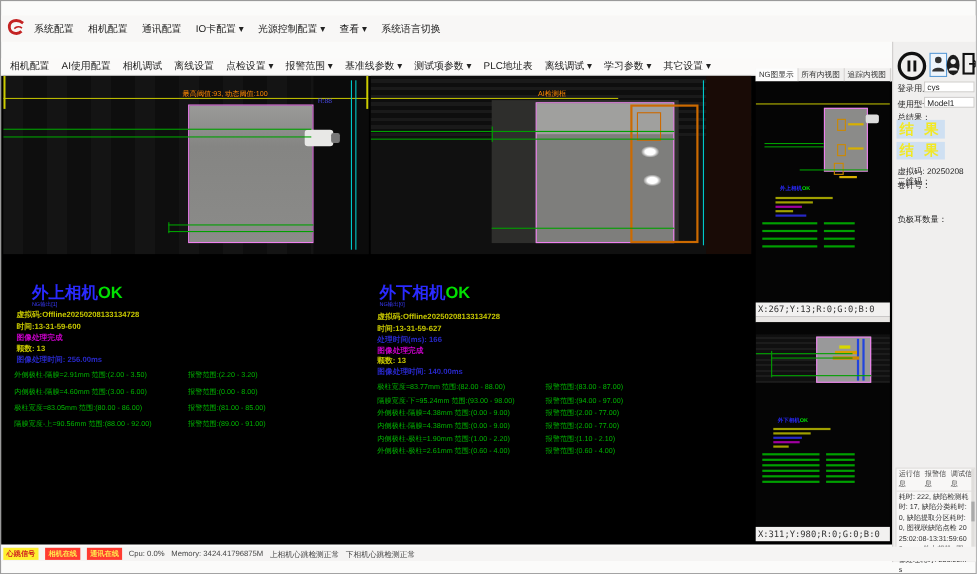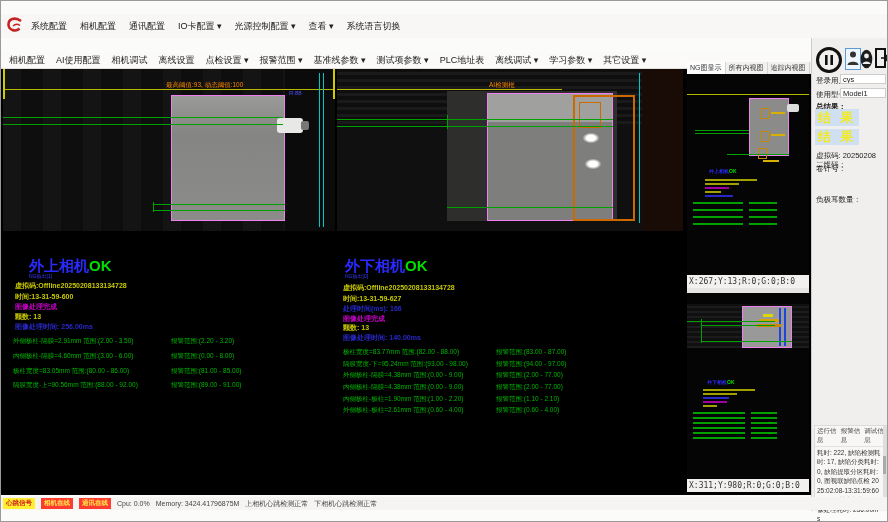--- a/index.html
+++ b/index.html
@@ -273,21 +273,21 @@
       <svg width="15" height="20" viewBox="0 0 15 20">
         <path d="M2 1 H11 V19 H2 Z" fill="none" stroke="#111" stroke-width="2"></path>
         <path d="M7 10 H14 M11.5 7 L14.5 10 L11.5 13" stroke="#111" stroke-width="1.6" fill="none"></path>
       </svg>
     </button>
 
     <span class="abs sb-label" style="left:4px;top:38px">登录用户：</span>
     <input class="sb-field" style="left: 28px; top: 36px;" readonly="" value="cys">
     <span class="abs sb-label" style="left:4px;top:52px">使用型号：</span>
     <input class="sb-field" style="left: 28px; top: 50px;" readonly="" value="Model1">
-    <span class="abs sb-label" style="left:4px;top:64px;font-weight:bold">总结果：</span>
+    <span class="abs sb-label" style="left:4px;top:64px;font-weight:normal">总结果：</span>
     <div class="resultbox" style="top:71px;height:17px;line-height:17px">结 果</div>
     <div class="resultbox" style="top:91px;height:16px;line-height:16px">结 果</div>
     <span class="abs sb-label" style="left:4px;top:113px">虚拟码: 20250208</span>
     <span class="abs sb-label" style="left:4px;top:126px">卷针号：</span>
     <span class="abs sb-label" style="left:4px;top:122px">二维码：</span>
     <span class="abs sb-label" style="left:4px;top:157px">负极耳数量：</span>
 
     <div class="logarea">
       <div class="logtabs">
         <span>运行信息</span>

